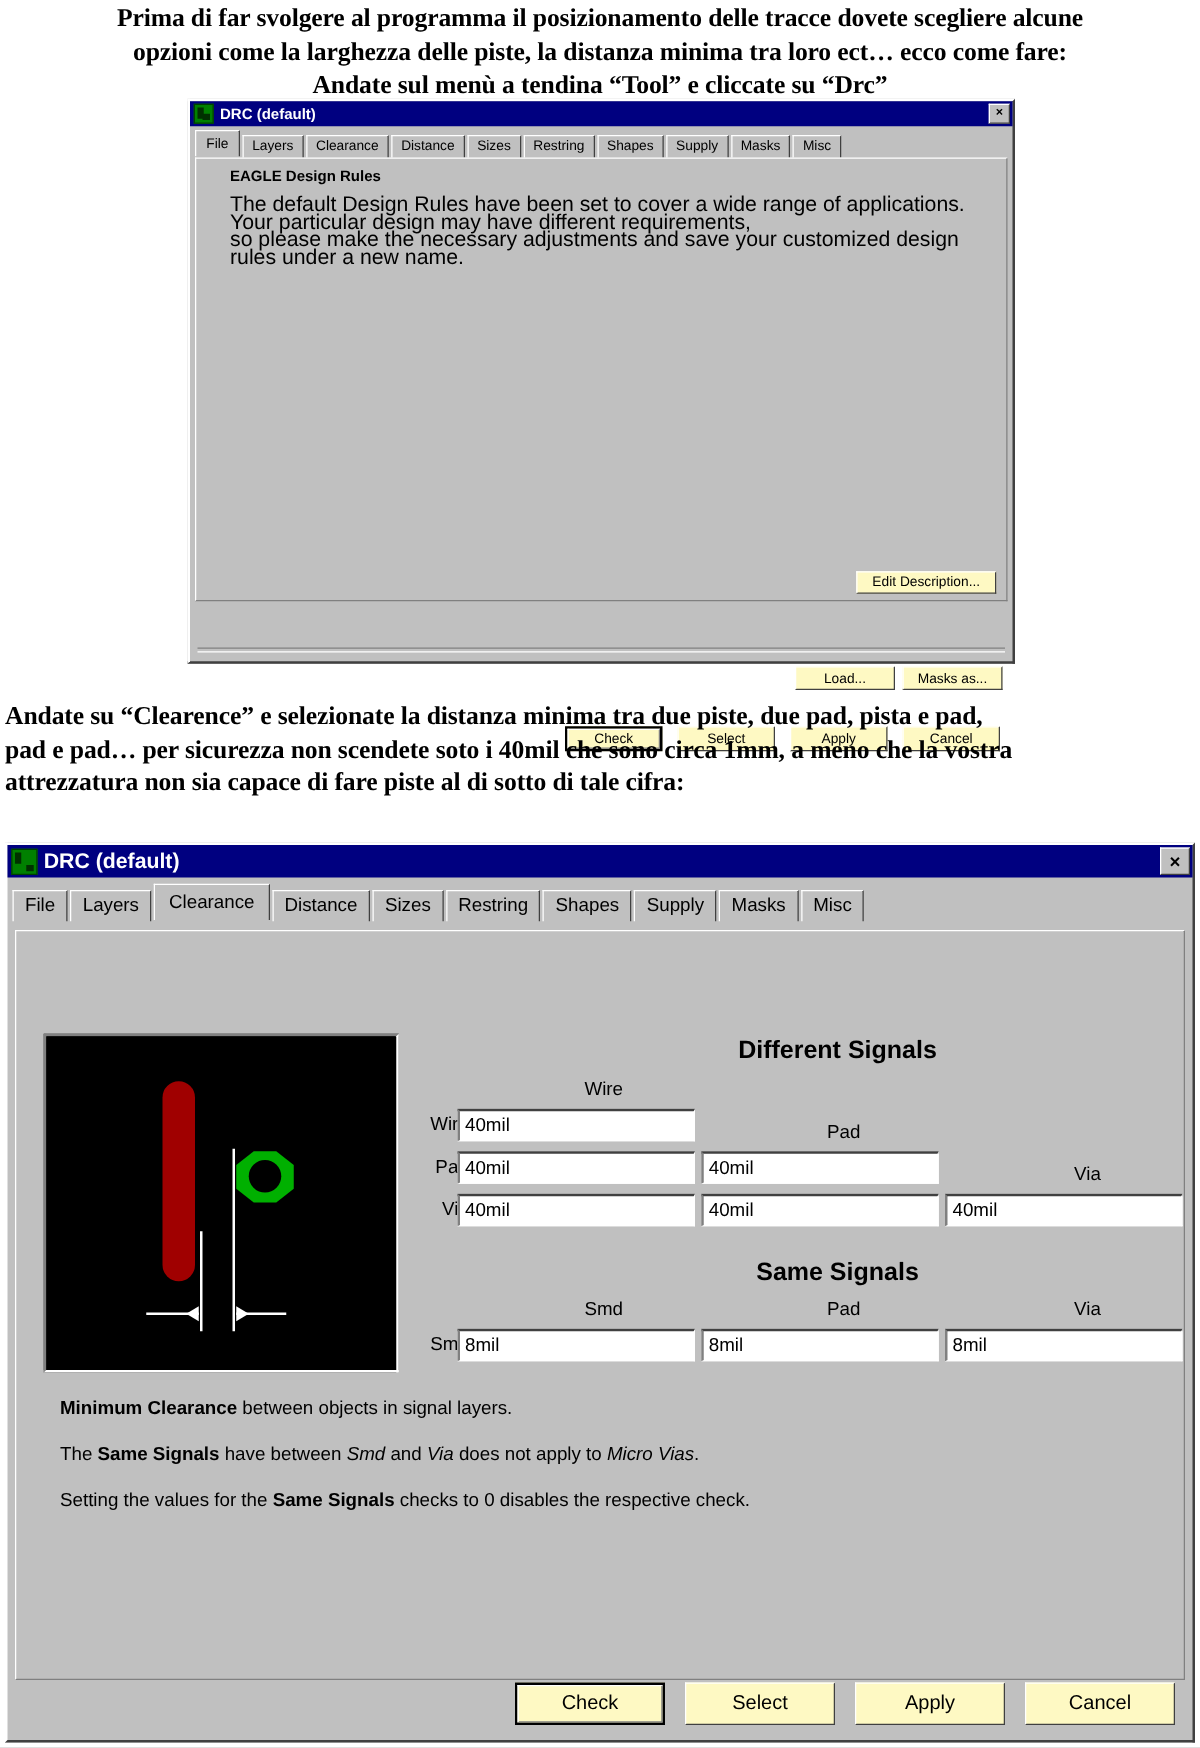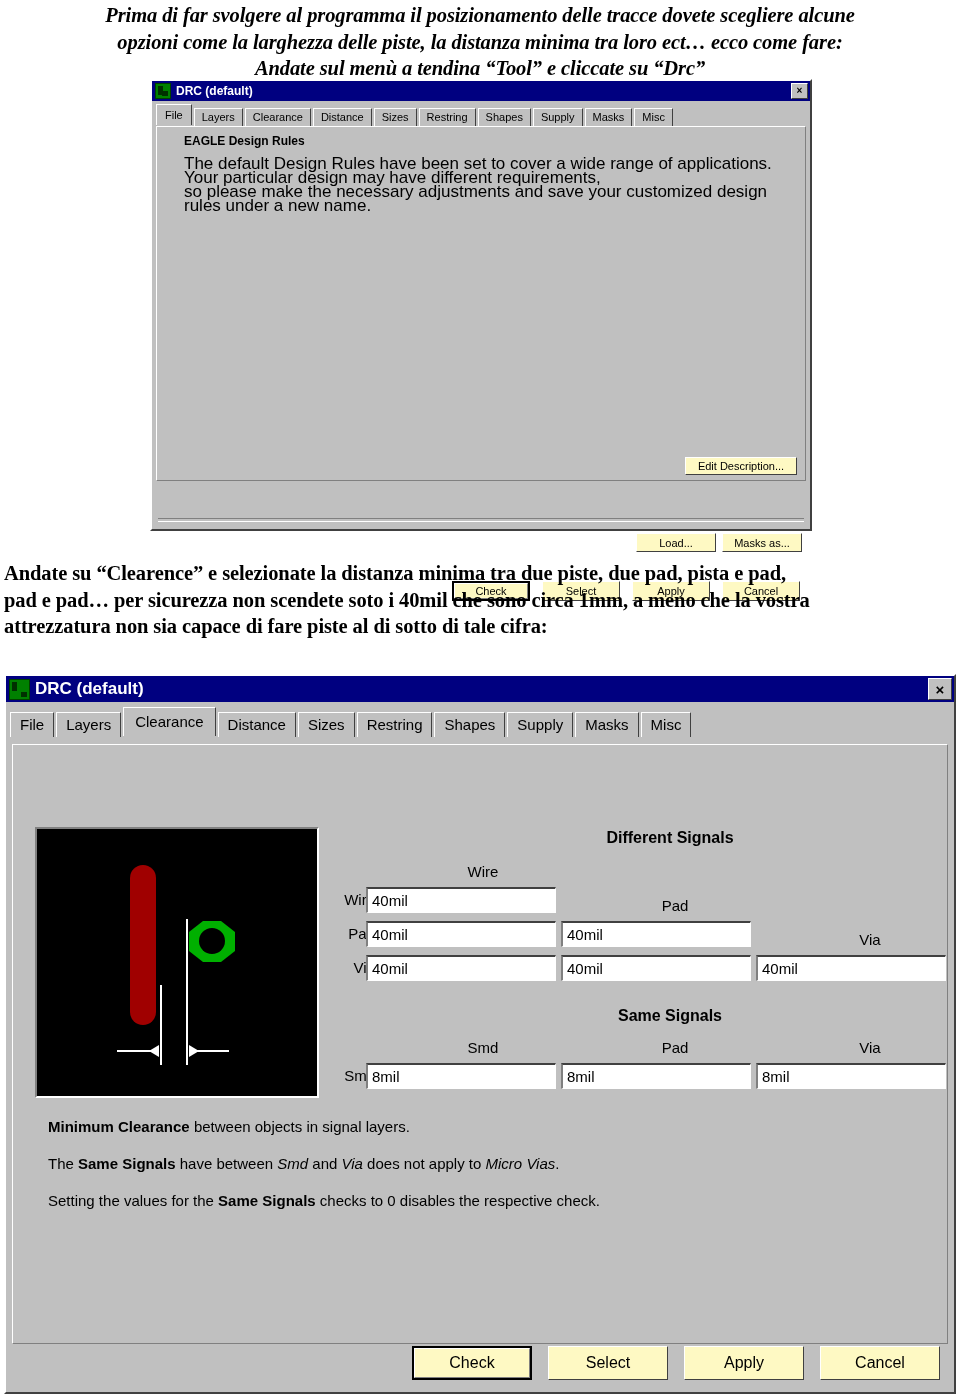--- a/index.html
+++ b/index.html
@@ -13,21 +13,21 @@
 
   
   .prose{
     font-family:"Liberation Serif", serif;
     font-weight:bold;
     color:#000000;
     font-size:20.5px;
     line-height:1.30;
     letter-spacing:-0.1px;
   }
-  #intro-text{position:absolute;left:6px;top:2px;width:948px;text-align:center;font-style:italic;}
+  #intro-text{position:absolute;left:6px;top:2px;width:948px;text-align:center;}
   #intro-text .l1,#intro-text .l2{text-align:center;}
   #intro-text .l3{text-align:center;}
 
   #mid-text{position:absolute;left:4px;top:560px;width:952px;text-align:left;}
   #mid-text div{white-space:nowrap;}
 
   
   .win{
     position:absolute;
     background:#c0c0c0;
@@ -172,21 +172,21 @@
   
   #preview{
     position:absolute;left:22px;top:82px;width:284px;height:271px;
     background:#000000;
     border-top:2px solid #808080;border-left:2px solid #808080;
     border-right:2px solid #ffffff;border-bottom:2px solid #ffffff;
     box-sizing:border-box;
     overflow:hidden;
   }
   
-  .sec-title{font-size:16px;font-weight:bold;text-align:center;}
+  .sec-title{font-size:20px;font-weight:bold;text-align:center;}
   .col-head{font-size:15px;text-align:center;}
   .row-lbl{font-size:15px;text-align:right;}
 
   #ds-title{position:absolute;left:560px;top:84px;width:160px;}
   #sg-title{position:absolute;left:560px;top:262px;width:160px;}
 
   .hd-wire{position:absolute;left:408px;top:118px;width:90px;}
   .hd-pad{position:absolute;left:600px;top:152px;width:90px;}
   .hd-via{position:absolute;left:795px;top:186px;width:90px;}
   .hd-smd2{position:absolute;left:408px;top:294px;width:90px;}

